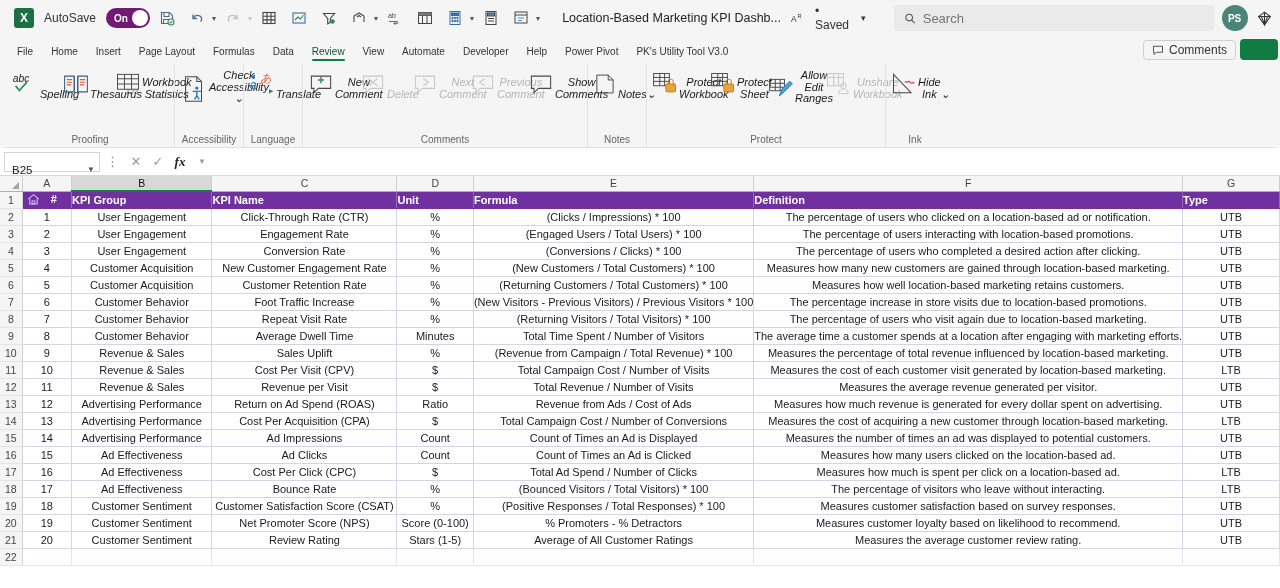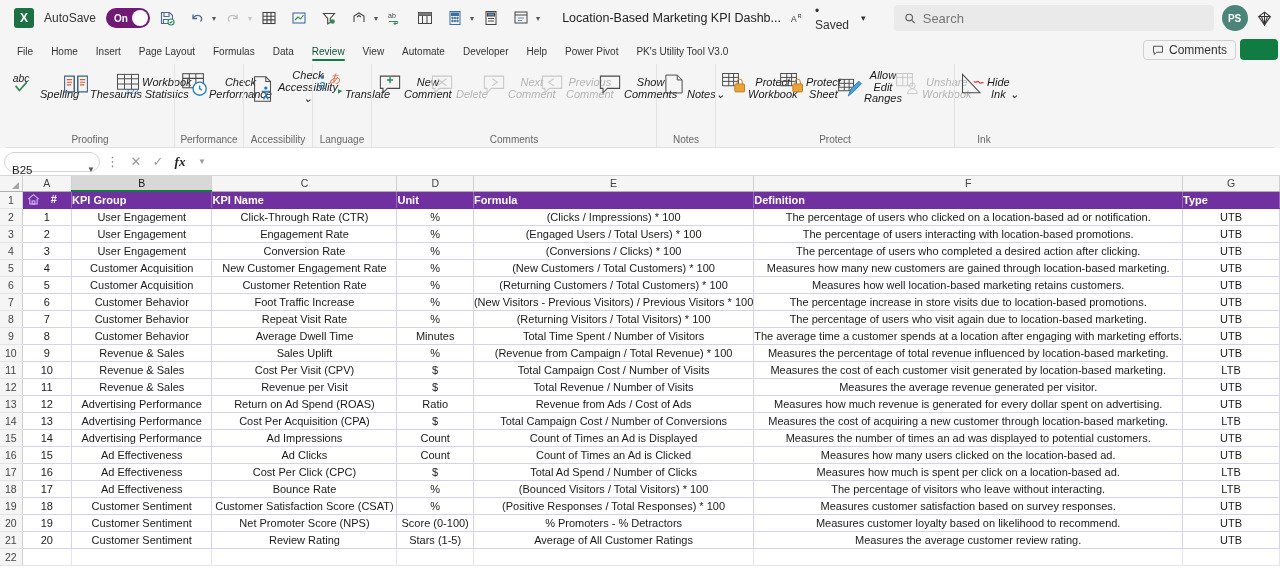--- a/index.html
+++ b/index.html
@@ -130,21 +130,21 @@
 
   
   .formulabar {
     height: 28px; display: flex; align-items: center; background: #fff;
     border-bottom: 1px solid #d8d8d8; padding: 0 4px; gap: 0;
   }
   .namebox {
     width: 96px; height: 20px; border: 1px solid #d4d4d4; background: #fff;
     display: flex; align-items: center; justify-content: space-between;
     padding: 16px 4px 0 7px; font-size: 11.5px; color: #222; cursor: text;
-    border-radius: 10px;
+    border-radius: 0;
   }
   .fb-sep { color: #888; font-size: 13px; padding: 0 6px; cursor: pointer; }
   .fb-icon {
     width: 22px; height: 22px; display: flex; align-items: center;
     justify-content: center; color: #9a9a9a; font-size: 13px; cursor: pointer;
   }
   .fb-icon.fx { color: #222; font-style: italic; font-weight: bold; font-family: "Liberation Serif", serif; }
   .fb-input {
     flex: 1 1 auto; height: 20px; border: none; outline: none;
     font-size: 11.5px; padding-left: 6px; margin-left: 4px;
@@ -384,36 +384,20 @@
               <path d="M4 10h24M12 5v17M20 5v17M4 16h24"></path>
             <text x="13" y="27" font-size="9" fill="#3a6ea5" stroke="none" font-family="Liberation Sans">123</text>
           </svg>
         </span>
         <span class="lbl">Workbook Statistics</span>
       </div>
     </div>
     <div class="rgroup-label">Proofing</div>
   </div>
 
-  <div class="rgroup">
-    <div class="rgroup-items">
-      <div class="ritem w62">
-        <span class="ico">
-          <svg width="30" height="30" viewBox="0 0 32 32" fill="none" stroke="#4a4a4a" stroke-width="1.1">
-            <rect x="4" y="5" width="22" height="15"></rect>
-              <path d="M4 10h22M11 5v15M18 5v15"></path>
-            <circle cx="22" cy="21" r="7" fill="#fff" stroke="#2a7bbd" stroke-width="1.4"></circle>
-            <path d="M22 17.5V21l2.5 1.5" stroke="#2a7bbd" stroke-width="1.4"></path>
-          </svg>
-        </span>
-        <span class="lbl">Check Performance</span>
-      </div>
-    </div>
-    <div class="rgroup-label">Performance</div>
-  </div>
 
   <div class="rgroup">
     <div class="rgroup-items">
       <div class="ritem w62">
         <span class="ico">
           <svg width="30" height="30" viewBox="0 0 32 32" fill="none" stroke="#4a4a4a" stroke-width="1.1">
             <path d="M7 3h12l5 5v21H7z"></path>
               <path d="M19 3v5h5"></path>
             <circle cx="19" cy="15" r="1.8" fill="#2a7bbd" stroke="none"></circle>
             <path d="M14.5 18.5h9M19 18.5v5M19 23l-2.5 4M19 23l2.5 4" stroke="#2a7bbd" stroke-width="1.5"></path>

